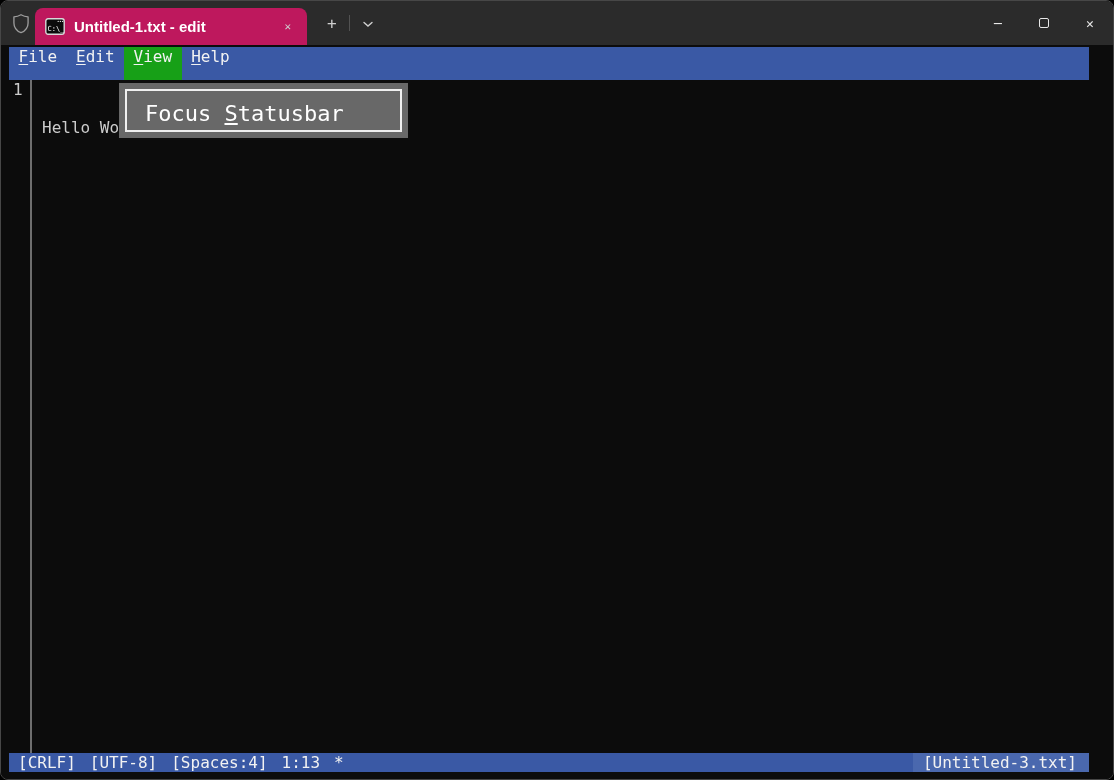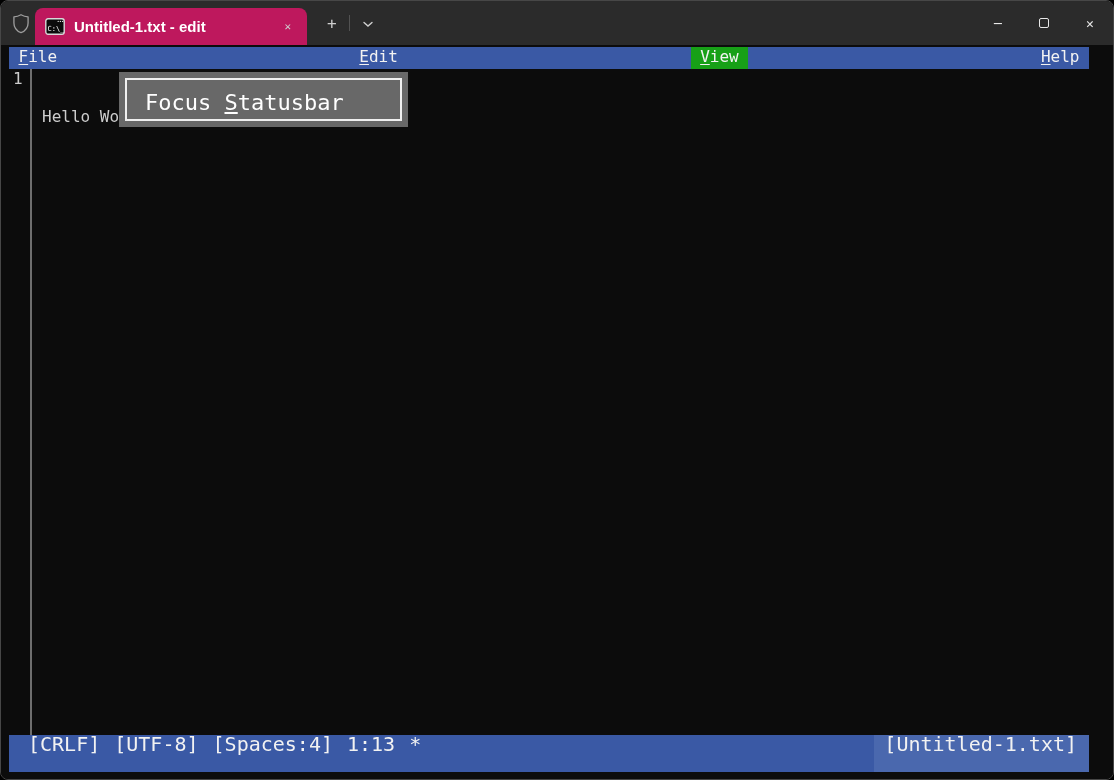--- a/index.html
+++ b/index.html
@@ -43,22 +43,22 @@
     justify-content:center; background:none; border:none; color:#e8e8e8;
     cursor:pointer; font-family:"DejaVu Sans Mono", monospace; font-size:13px;
   }
   .max-glyph { width:10px; height:10px; border:1px solid #e8e8e8; border-radius:2px; display:block; }
   
   .terminal {
     flex:1; min-height:0; display:flex; flex-direction:column;
     padding:2px 24px 7px 8px; background:#0c0c0c;
   }
   .menubar {
-    height:22px; min-height:19px; background:#3a59a5; display:flex;
-    color:#f2f2f2; font-size:16px; line-height:19px; white-space:pre;justify-content:space-between;
+    height:33px; min-height:19px; background:#3a59a5; display:flex;
+    color:#f2f2f2; font-size:16px; line-height:19px; white-space:pre;
   }
   .menu-item { padding:0 9.5px; cursor:pointer; }
   .menu-item.active { background:#17a017; }
   .mi-key { text-decoration:underline; text-underline-offset:2px; }
   .body { flex:1; min-height:0; position:relative; display:flex; }
   .gutter {
     width:23px; border-right:2px solid #6e6e6e; color:#cccccc;
     font-size:16px; line-height:19px; padding-left:4px;
   }
   .code {
@@ -72,23 +72,23 @@
   }
   .dropdown-inner { border:2px solid #f0f0f0; padding:13px 0 7px; }
   .menu-row {
     display:flex; height:19px; line-height:19px; font-size:22px;
     color:#ffffff; padding:0 18px; white-space:pre; cursor:pointer;
   }
   .ml { width:182px; }
   .ms { width:55px; }
   
   .statusbar {
-    height:37px; min-height:19px; background:#3a59a5; display:flex;
-    color:#f2f2f2; font-size:20px; line-height:19px;
-    padding-left:19px; white-space:pre;
+    height:19px; min-height:19px; background:#3a59a5; display:flex;
+    color:#f2f2f2; font-size:16px; line-height:19px;
+    padding-left:9px; white-space:pre;
   }
   .seg { margin-right:14px; cursor:pointer; }
   .sb-spacer { flex:1; }
   .seg-file { background:#4a68ae; padding:0 12px 0 10px; margin-right:0; cursor:pointer; }
 </style>
 </head>
 <body>
 
 <div class="window">
 
@@ -163,17 +163,17 @@
       </div>
     </div>
 
     <div class="statusbar">
       <span class="seg">[CRLF]</span>
       <span class="seg">[UTF-8]</span>
       <span class="seg">[Spaces:4]</span>
       <span class="seg">1:13</span>
       <span class="seg">*</span>
       <span class="sb-spacer"></span>
-      <span class="seg-file">[Untitled-1.txt]</span>
+      <span class="seg-file">[Untitled-3.txt]</span>
     </div>
 
   </div>
 </div>
 
 </body></html>

